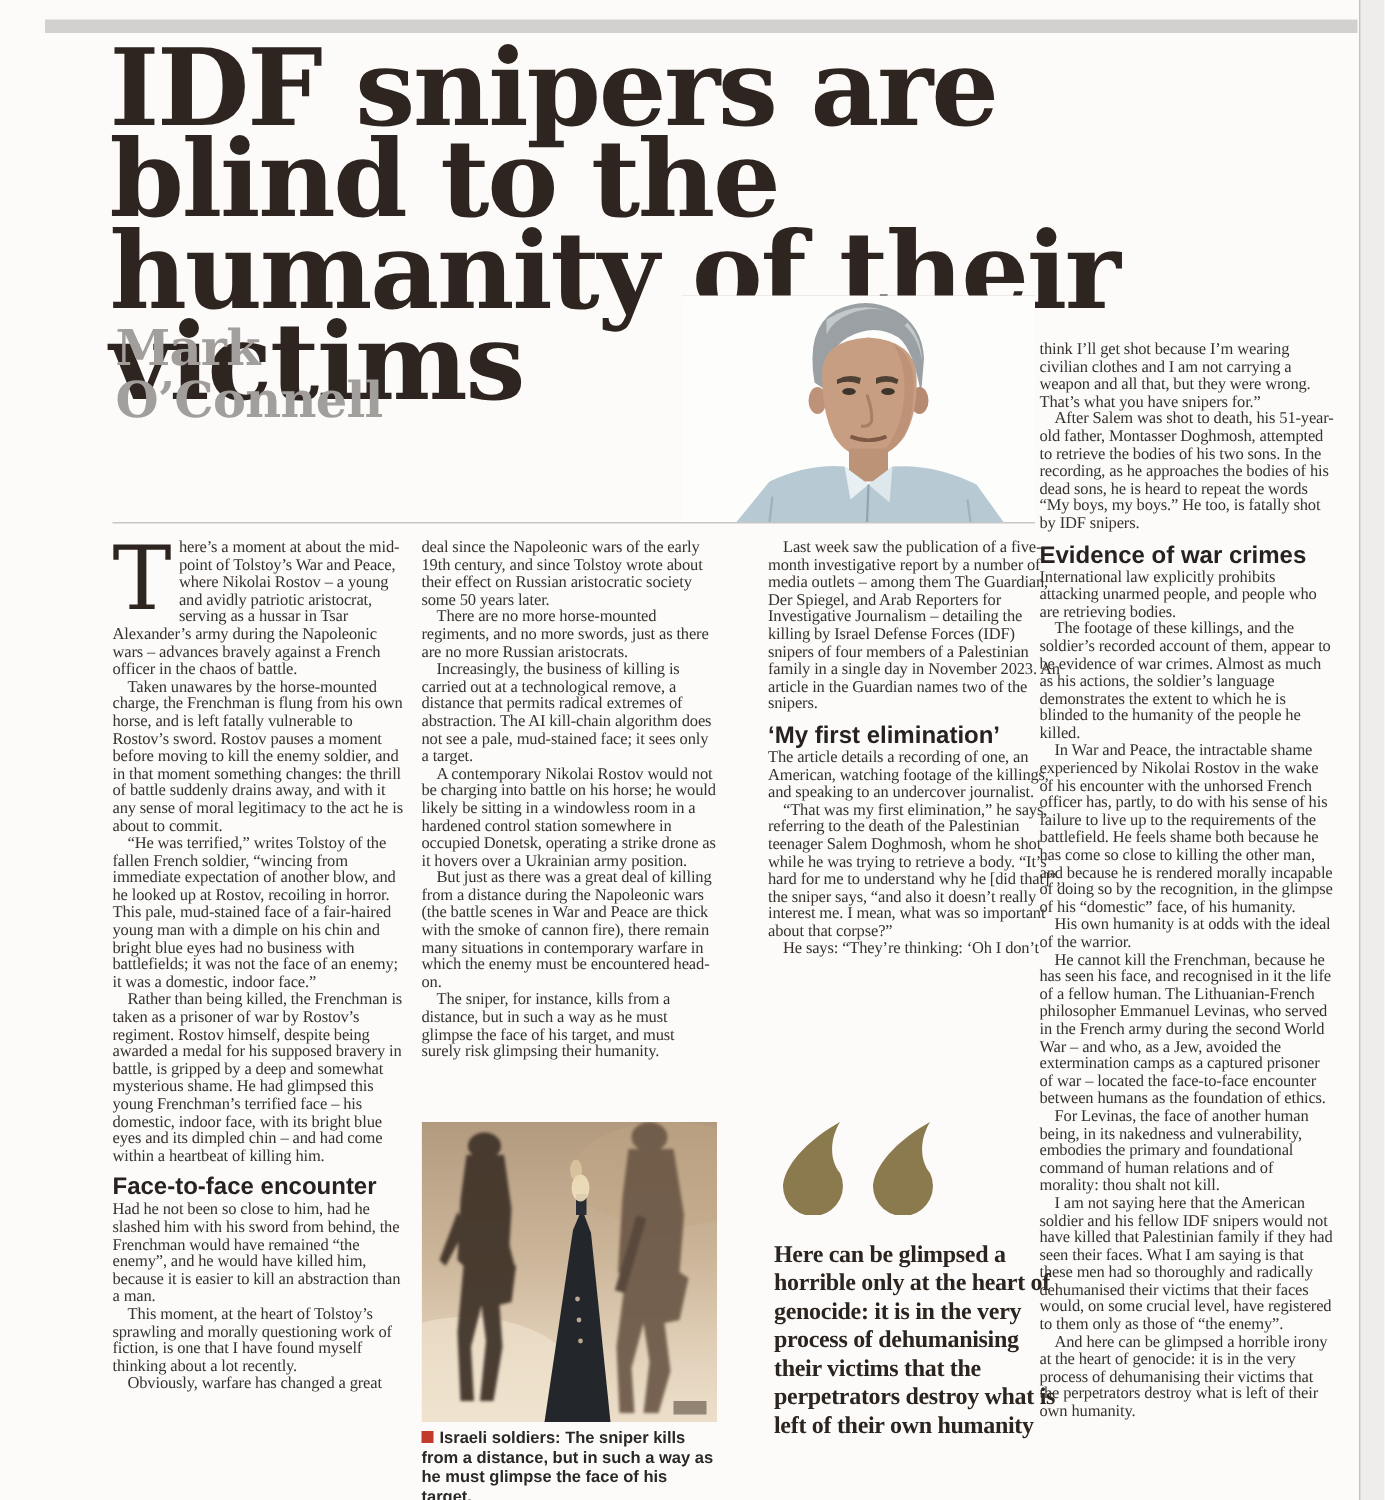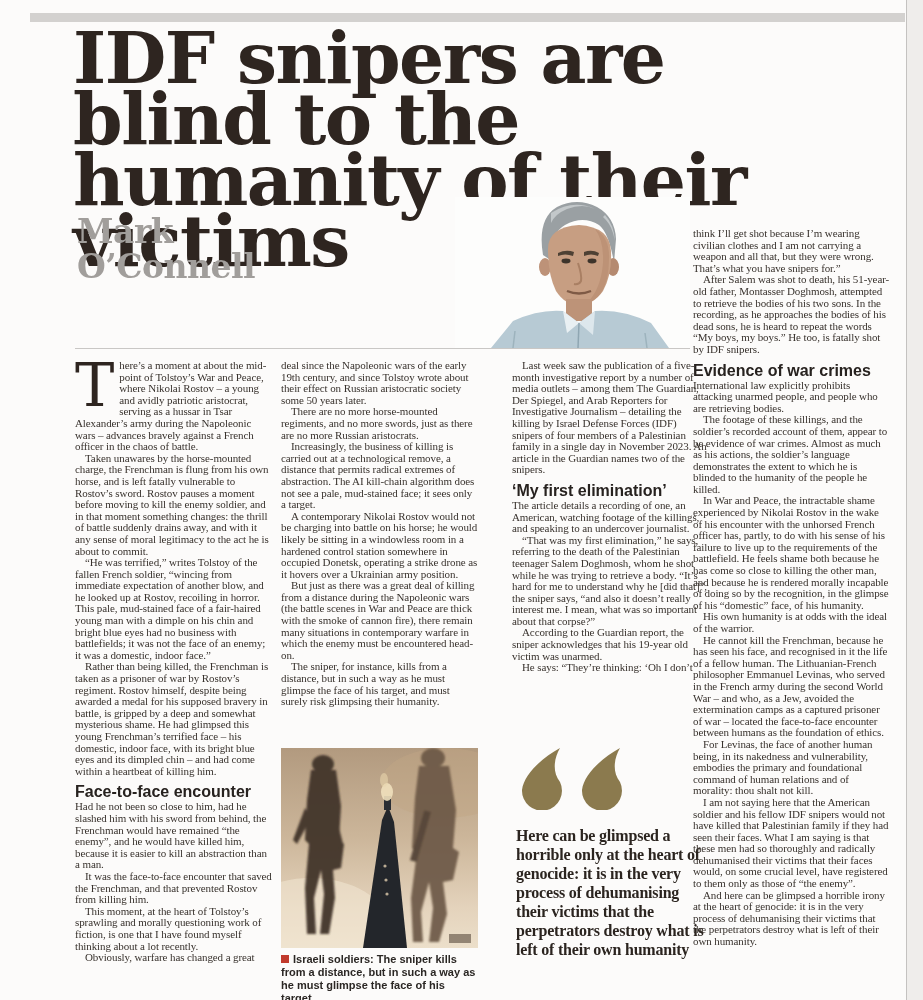--- a/index.html
+++ b/index.html
@@ -109,21 +109,20 @@
 
   <div class="rule-byline"></div>
 
   <div class="col col1">
       <p class="para"><span class="dropcap">T</span>here’s a moment at about the mid-point of Tolstoy’s War and Peace, where Nikolai Rostov – a young and avidly patriotic aristocrat, serving as a hussar in Tsar Alexander’s army during the Napoleonic wars – advances bravely against a French officer in the chaos of battle.</p>
       <p class="para indent">Taken unawares by the horse-mounted charge, the Frenchman is flung from his own horse, and is left fatally vulnerable to Rostov’s sword. Rostov pauses a moment before moving to kill the enemy soldier, and in that moment something changes: the thrill of battle suddenly drains away, and with it any sense of moral legitimacy to the act he is about to commit.</p>
       <p class="para indent">“He was terrified,” writes Tolstoy of the fallen French soldier, “wincing from immediate expectation of another blow, and he looked up at Rostov, recoiling in horror. This pale, mud-stained face of a fair-haired young man with a dimple on his chin and bright blue eyes had no business with battlefields; it was not the face of an enemy; it was a domestic, indoor face.”</p>
       <p class="para indent">Rather than being killed, the Frenchman is taken as a prisoner of war by Rostov’s regiment. Rostov himself, despite being awarded a medal for his supposed bravery in battle, is gripped by a deep and somewhat mysterious shame. He had glimpsed this young Frenchman’s terrified face – his domestic, indoor face, with its bright blue eyes and its dimpled chin – and had come within a heartbeat of killing him.</p>
       <h3 class="subhead">Face-to-face encounter</h3>
       <p class="para">Had he not been so close to him, had he slashed him with his sword from behind, the Frenchman would have remained “the enemy”, and he would have killed him, because it is easier to kill an abstraction than a man.</p>
-      <p class="para indent">It was the face-to-face encounter that saved the Frenchman, and that prevented Rostov from killing him.</p>
       <p class="para indent">This moment, at the heart of Tolstoy’s sprawling and morally questioning work of fiction, is one that I have found myself thinking about a lot recently.</p>
       <p class="para indent">Obviously, warfare has changed a great</p>
     </div>
 
   <div class="col col2">
     <div class="paras2">
         <p class="para">deal since the Napoleonic wars of the early 19th century, and since Tolstoy wrote about their effect on Russian aristocratic society some 50 years later.</p>
         <p class="para indent">There are no more horse-mounted regiments, and no more swords, just as there are no more Russian aristocrats.</p>
         <p class="para indent">Increasingly, the business of killing is carried out at a technological remove, a distance that permits radical extremes of abstraction. The AI kill-chain algorithm does not see a pale, mud-stained face; it sees only a target.</p>
         <p class="para indent">A contemporary Nikolai Rostov would not be charging into battle on his horse; he would likely be sitting in a windowless room in a hardened control station somewhere in occupied Donetsk, operating a strike drone as it hovers over a Ukrainian army position.</p>
@@ -177,21 +176,20 @@
       
     </figcaption>
   </div>
 
   <div class="col col3">
     <div class="paras3">
         <p class="para indent">Last week saw the publication of a five-month investigative report by a number of media outlets – among them The Guardian, Der Spiegel, and Arab Reporters for Investigative Journalism – detailing the killing by Israel Defense Forces (IDF) snipers of four members of a Palestinian family in a single day in November 2023. An article in the Guardian names two of the snipers.</p>
         <h3 class="subhead">‘My first elimination’</h3>
         <p class="para">The article details a recording of one, an American, watching footage of the killings, and speaking to an undercover journalist.</p>
         <p class="para indent">“That was my first elimination,” he says, referring to the death of the Palestinian teenager Salem Doghmosh, whom he shot while he was trying to retrieve a body. “It’s hard for me to understand why he [did that]”, the sniper says, “and also it doesn’t really interest me. I mean, what was so important about that corpse?”</p>
-        <p class="para indent">According to the Guardian report, the sniper acknowledges that his 19-year old victim was unarmed.</p>
         <p class="para indent">He says: “They’re thinking: ‘Oh I don’t</p>
       </div>
     <div class="pullquote">
       <svg width="132" height="64" viewBox="0 0 132 64">
         <g fill="#8b7a4e">
           <path d="M44,2 C26,12 8,28 6,44 A20,20 0 1,0 44,36 C36,26 38,12 44,2 Z"></path>
           <path d="M104,2 C86,12 68,28 66,44 A20,20 0 1,0 104,36 C96,26 98,12 104,2 Z"></path>
         </g>
       </svg>
       <div class="pq-text">Here can be glimpsed a horrible only at the heart of genocide: it is in the very process of dehumanising their victims that the perpetrators destroy what is left of their own humanity</div>

